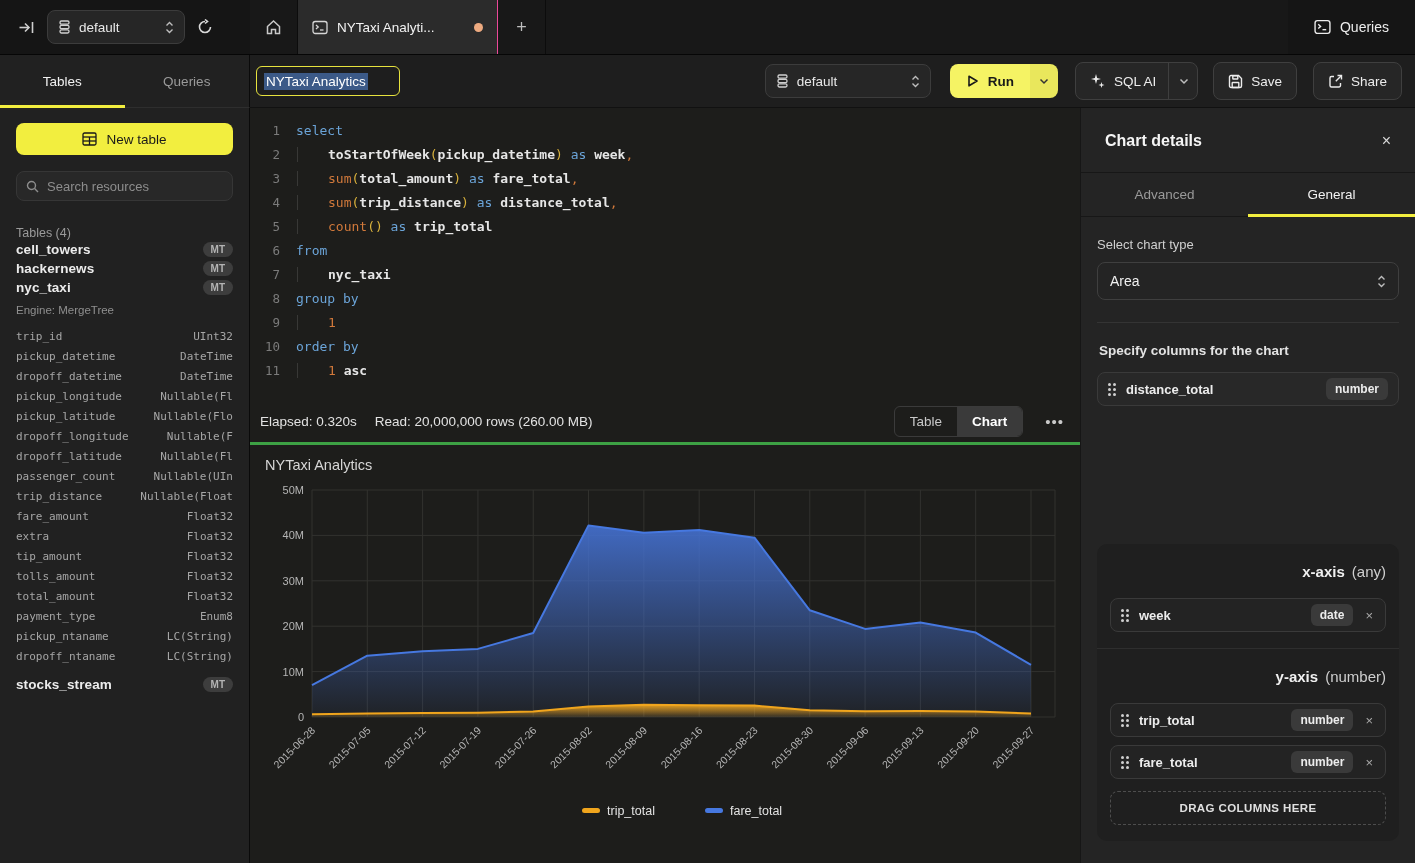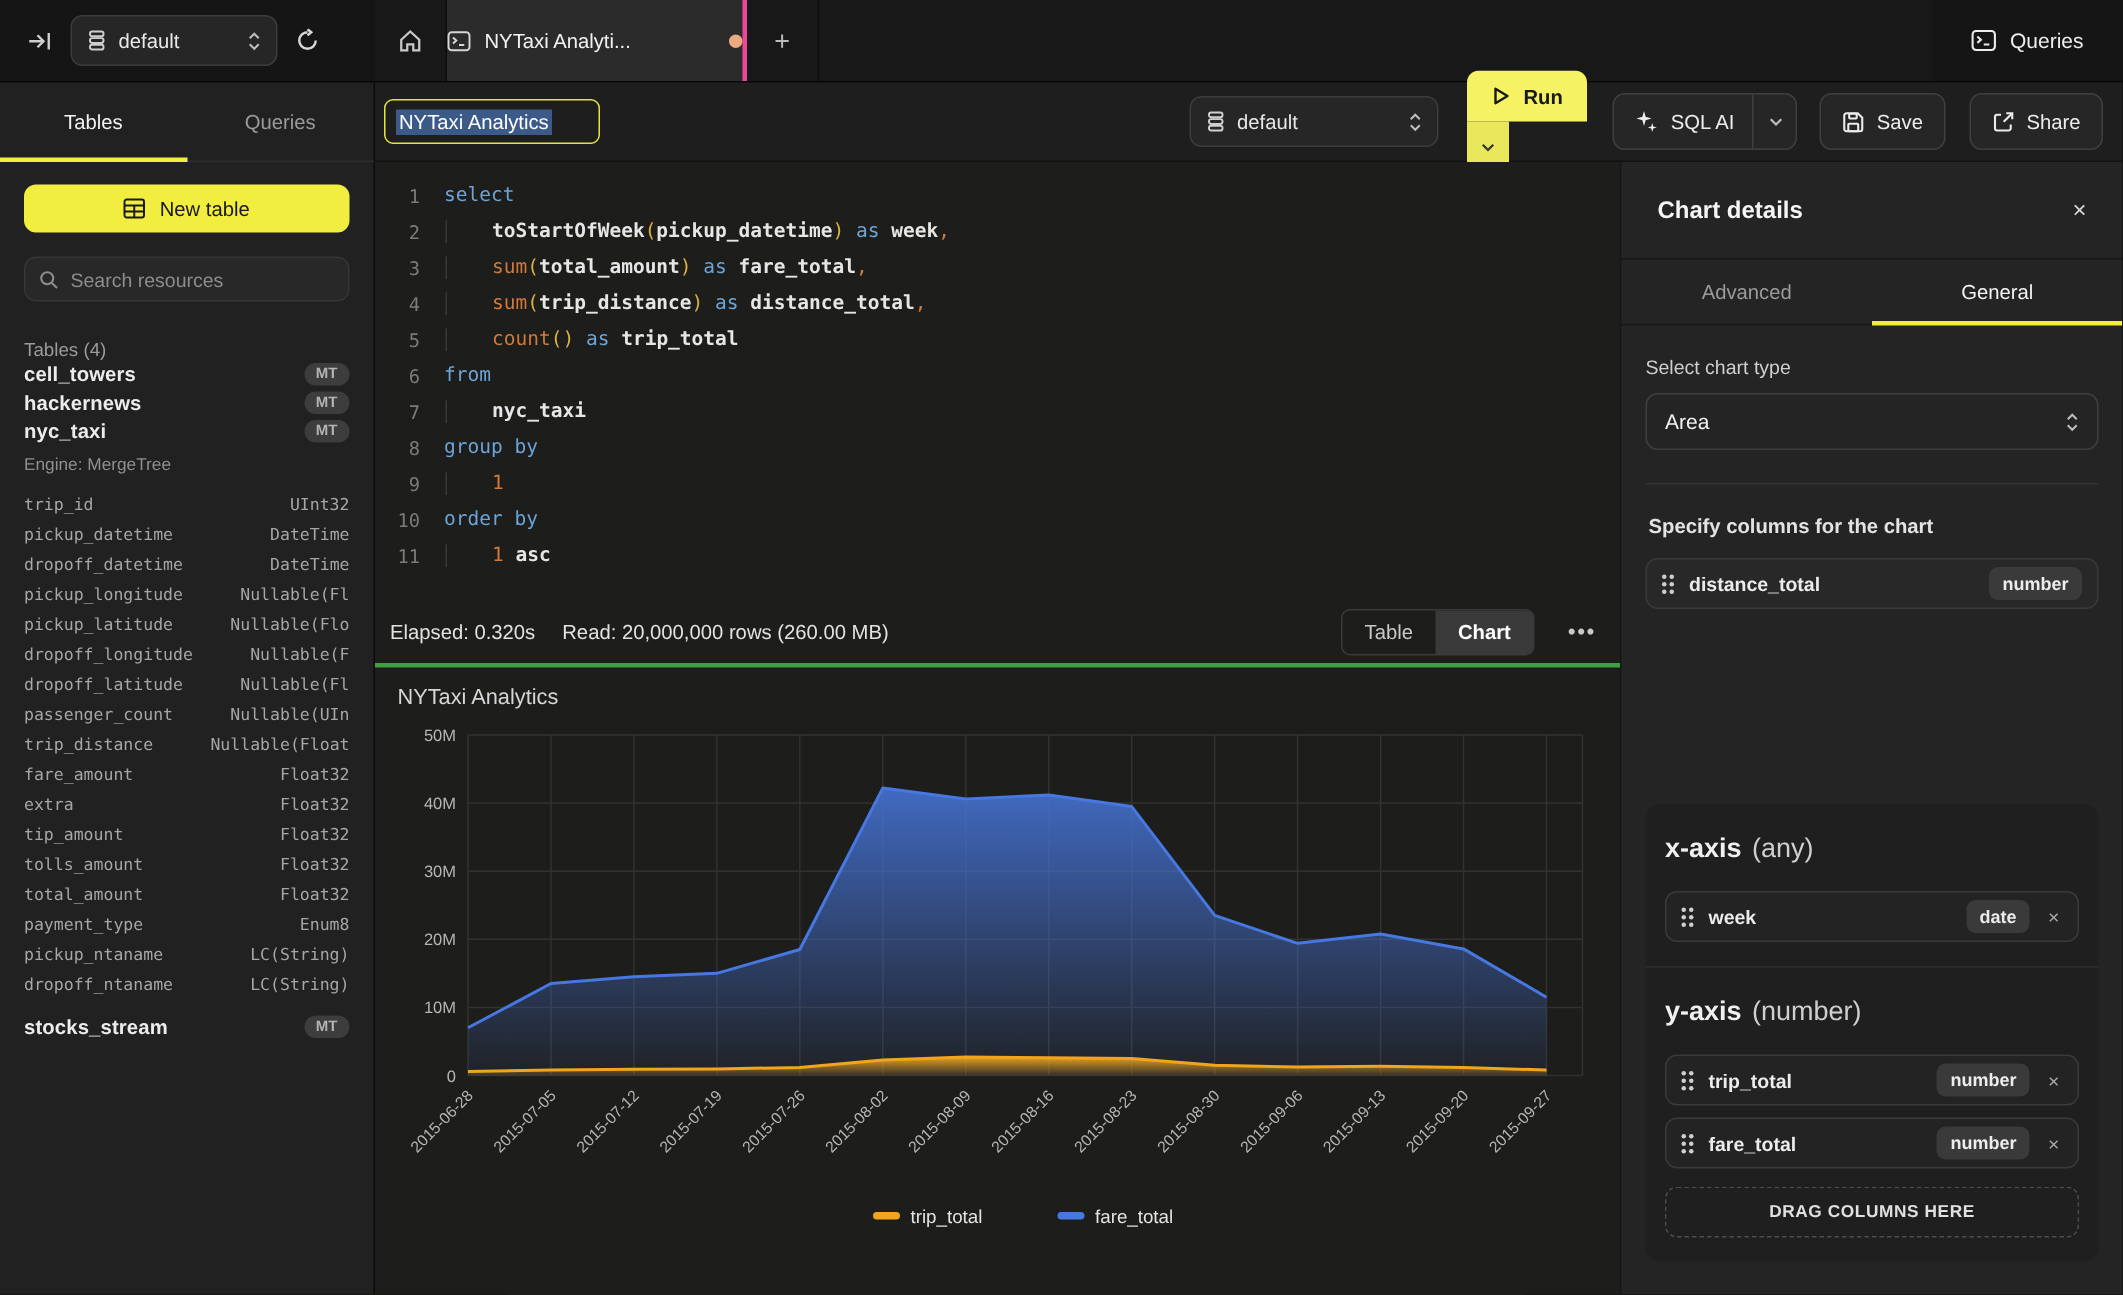--- a/index.html
+++ b/index.html
@@ -12,39 +12,39 @@
 
   
   .topbar { grid-column:1/4; background:#151515; display:flex; align-items:stretch; border-bottom:1px solid #060606;}
   .tb-left { width:250px; display:flex; align-items:center; gap:12px; padding-left:18px; flex:none;}
   .icon-btn { display:flex; align-items:center; justify-content:center; color:#cfcfcf; cursor:pointer; background:none; border:none;}
   .db-select { height:34px; width:138px; background:#262626; border:1px solid #3c3c3c; border-radius:8px;
                display:flex; align-items:center; gap:8px; padding:0 10px; color:#e8e8e8; font-size:13.5px; cursor:pointer;}
   .db-select .grow { flex:1; }
   .tabstrip { display:flex; align-items:stretch; flex:1; background:#181818;}
   .tab-home { width:48px; display:flex; align-items:center; justify-content:center; color:#c9c9c9; border-right:1px solid #0c0c0c; cursor:pointer;}
-  .tab-active { width:200px; background:#2b2b2b; display:flex; align-items:center; gap:9px; padding:0 0; border-right:3px solid #ec4899; cursor:pointer;}
+  .tab-active { width:200px; background:#2b2b2b; display:flex; align-items:center; gap:9px; padding:0 14px; border-right:1px solid #ec4899; cursor:pointer;}
   .tab-active .t-label { font-size:13.5px; color:#f2f2f2; white-space:nowrap; overflow:hidden; flex:1;}
   .tab-dot { width:9px; height:9px; border-radius:50%; background:#edaa80; flex:none;}
   .tab-plus { width:48px; display:flex; align-items:center; justify-content:center; color:#bdbdbd; font-size:18px; border-right:1px solid #0c0c0c; cursor:pointer;}
   .tb-right { display:flex; align-items:center; gap:9px; padding:0 26px; color:#ececec; font-size:14px; cursor:pointer;}
 
   
   .side-tabs { background:#212121; display:flex; border-bottom:1px solid #2e2e2e; border-right:1px solid #0a0a0a;}
   .side-tab { flex:1; display:flex; align-items:center; justify-content:center; font-size:13.5px; color:#9a9a9a; cursor:pointer; position:relative;}
   .side-tab.active { color:#f2f2f2; }
   .side-tab.active::after { content:""; position:absolute; left:0; right:0; bottom:-1px; height:3px; background:#f2ee3f; }
   .toolbar { grid-column:2/4; background:#1e1e1e; display:flex; align-items:center; padding:0 13px 0 6px; gap:0; border-bottom:1px solid #111;}
   .title-input { height:30px; min-width:144px; border:1.5px solid #e7e33e; border-radius:6px; display:flex; align-items:center; padding:0 7px; font-size:13.5px; cursor:text;}
   .title-input .sel { background:#3c5a88; color:#fff; padding:1px 2px; }
   .tb-spacer { flex:1; }
   .btn { height:38px; background:#262626; border:1px solid #3f3f3f; border-radius:8px; color:#ececec;
          display:flex; align-items:center; gap:8px; padding:0 14px; font-size:13.5px; cursor:pointer;}
   .btn + .btn, .grp { margin-left:17px; }
-  .split { display:flex; align-items:stretch; margin-left:19px; border-radius:8px; overflow:hidden; cursor:pointer;flex-direction:column;}
+  .split { display:flex; align-items:stretch; margin-left:19px; border-radius:8px; overflow:hidden; cursor:pointer;}
   .run-main { background:#f5f364; color:#191919; display:flex; align-items:center; gap:9px; padding:0 16px; font-size:13.5px; font-weight:bold; height:34px;}
   .run-caret { background:#e9e75c; color:#333; width:28px; display:flex; align-items:center; justify-content:center; height:34px;}
   .btn .caret-sec { margin-left:4px; padding-left:10px; border-left:1px solid #3f3f3f; height:100%; display:flex; align-items:center; color:#bdbdbd;}
 
   
   .sidebar { background:#212121; border-right:1px solid #0a0a0a; padding:15px 16px 0 16px; overflow:hidden; font-size:13px;}
   .new-table { width:100%; height:32px; background:#f2ee3f; border:none; border-radius:8px; color:#191919;
                font-size:13.5px; display:flex; align-items:center; justify-content:center; gap:9px; cursor:pointer; font-family:inherit;}
   .search-box { margin-top:16px; height:30px; background:#282828; border:1px solid #363636; border-radius:8px;
                 display:flex; align-items:center; gap:8px; padding:0 9px; color:#8d8d8d; font-size:13px; cursor:text;}
@@ -104,21 +104,21 @@
   .pill-row { margin-top:14px; height:34px; border:1px solid #3a3a3a; background:#282828; border-radius:8px;
               display:flex; align-items:center; gap:10px; padding:0 10px; cursor:grab;}
   .pill-name { font-size:13px; font-weight:bold; color:#ececec; flex:1;}
   .type-badge { background:#3a3a3a; color:#ececec; font-size:12px; font-weight:bold; border-radius:6px; padding:4px 9px;}
   .pill-x { color:#a9a9a9; font-size:13px; cursor:pointer; background:none; border:none; padding:0 2px;}
   .drag-dots { display:inline-grid; grid-template-columns:3px 3px; gap:2px; }
   .drag-dots i { width:3px; height:3px; border-radius:50%; background:#cfcfcf; }
   .axes-card { margin:0 0 22px 0; background:#1f1f1f; border-radius:10px; }
   .axis-sec { padding:13px 13px 16px 13px; }
   .axis-sec + .axis-sec { border-top:1px solid #2e2e2e; }
-  .axis-head { text-align:left; font-size:18px; color:#f0f0f0; padding:6px 0 10px 0;}
+  .axis-head { text-align:right; font-size:15px; color:#f0f0f0; padding:6px 0 10px 0;}
   .axis-head b { font-weight:bold; } .axis-head span { color:#cfcfcf; font-weight:normal; margin-left:7px;}
   .axis-sec .pill-row { margin-top:8px; background:#232323;}
   .drop-zone { margin-top:12px; height:34px; border:1.5px dashed #4d4d4d; border-radius:8px; display:flex;
                align-items:center; justify-content:center; font-size:11.5px; font-weight:bold; color:#e0e0e0; letter-spacing:.4px;}
   .spacer { flex:1; }
   svg { display:block; }
 </style>
 </head>
 <body>
 

